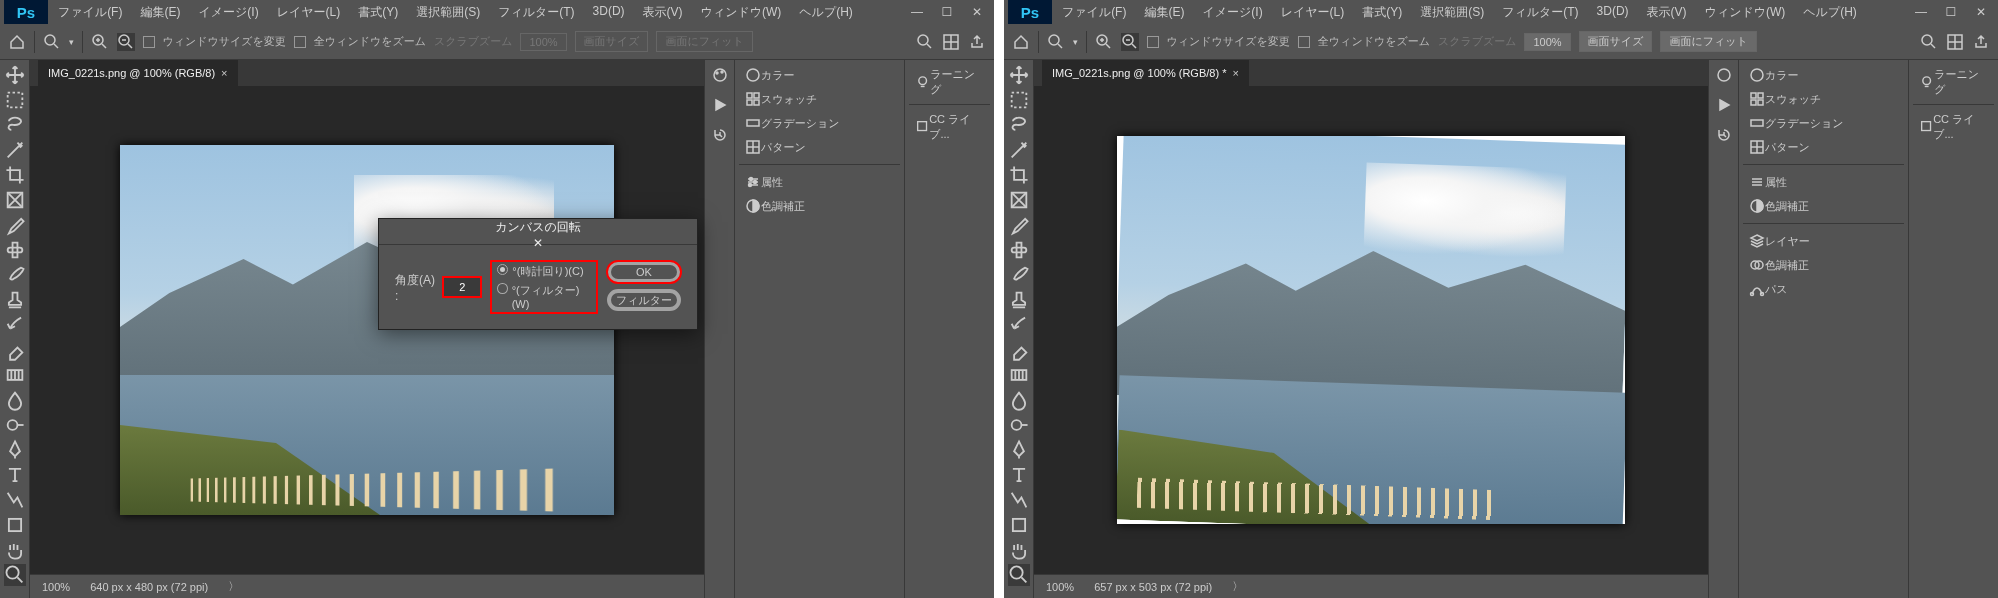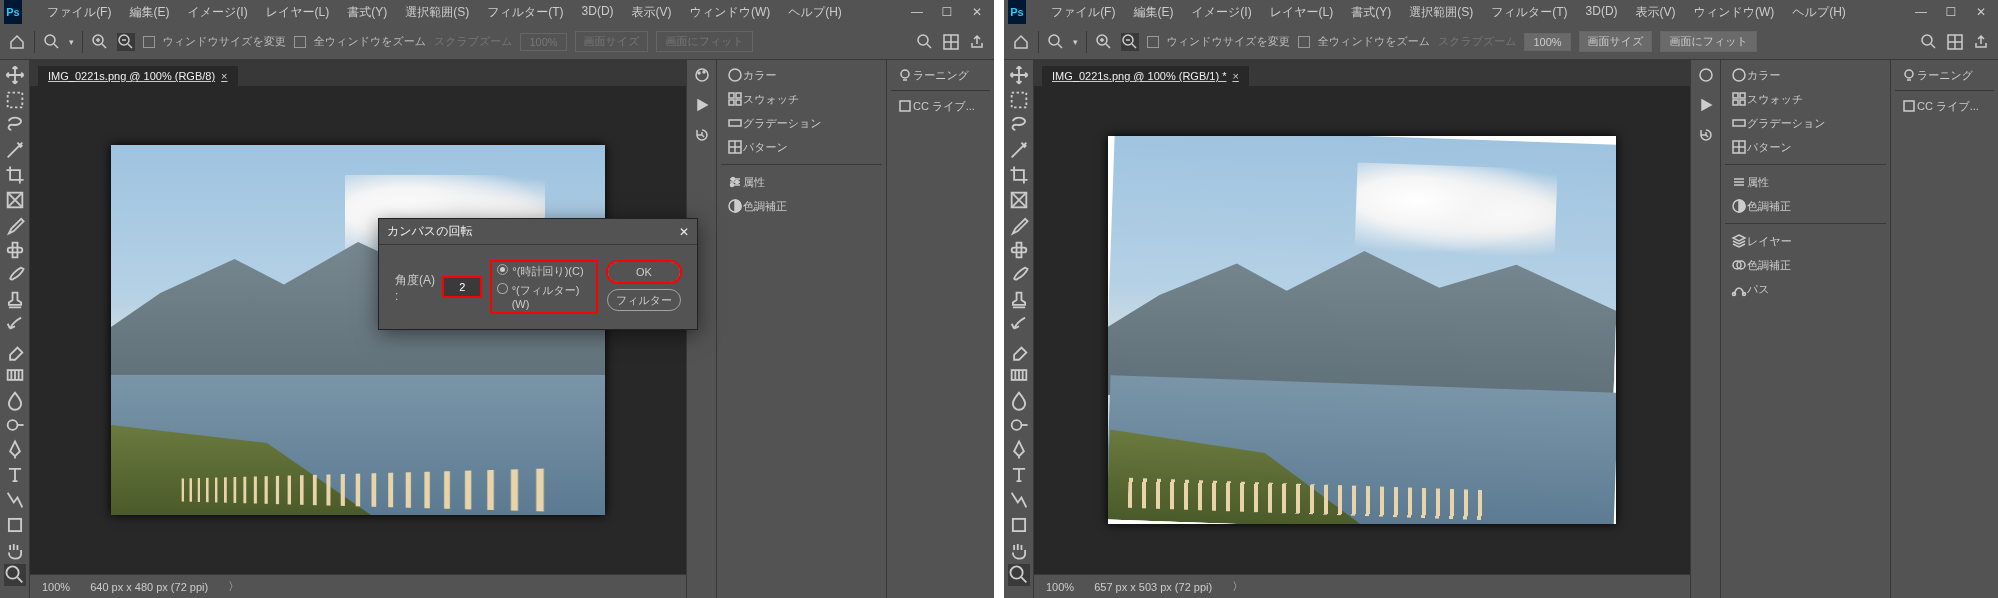--- a/index.html
+++ b/index.html
@@ -1,68 +1,68 @@
 <!DOCTYPE html>
 <html><head>
 <meta charset="utf-8">
 <style>
 * { margin:0; padding:0; box-sizing:border-box; font-family:"Meiryo UI",sans-serif; }
 body { background:#fff; display:flex; gap:10px; width:1998px; height:598px; }
 .window { width:994px; height:598px; background:#535353; display:flex; flex-direction:column; color:#ccc; font-size:12px; position:relative; }
 .titlebar { height:24px; background:#535353; display:flex; align-items:center; }
-.ps-logo { width:18px; height:24px; background:#001834; color:#31c5f4; display:flex; align-items:center; justify-content:center; font-weight:bold; font-size:11px; margin:12px 4px; }
-.menu { display:flex; gap:6px; flex:1;margin-left:15px; }
+.ps-logo { width:44px; height:24px; background:#001834; color:#31c5f4; display:flex; align-items:center; justify-content:center; font-weight:bold; font-size:15px; margin:12px 4px; }
+.menu { display:flex; gap:6px; flex:1; }
 .menu-item { padding:3px 6px; cursor:pointer; }
 .win-controls { display:flex; gap:12px; margin-right:8px; }
 .win-btn { width:18px; height:18px; display:flex; align-items:center; justify-content:center; cursor:pointer; }
 .optbar { height:36px; background:#535353; border-bottom:1px solid #383838; display:flex; align-items:center; padding:0 8px; gap:8px; }
 .ico { width:18px; height:18px; display:inline-flex; align-items:center; justify-content:center; }
 .sep { width:1px; height:22px; background:#383838; }
 .chk { width:12px; height:12px; border:1px solid #999; display:inline-block; }
 .optlabel { color:#bbb; font-size:11px; }
 .dim { color:#777; }
 .btn-box { border:1px solid #666; padding:2px 8px; background:#535353; font-size:11px; }
 .btn-box.active { background:#6a6a6a; }
 .workspace { flex:1; display:flex; min-height:0; }
 .toolbar { width:30px; background:#535353; border-right:1px solid #383838; display:flex; flex-direction:column; align-items:center; padding:4px 0; gap:3px; }
 .tool { width:22px; height:22px; display:flex; align-items:center; justify-content:center; cursor:pointer; position:relative; }
 .tool.active { background:#3a3a3a; }
 .main { flex:1; display:flex; flex-direction:column; background:#282828; min-width:0; }
-.tabbar { height:26px; background:#383838; display:flex; align-items:flex-end; padding-left:8px;text-decoration:underline; }
+.tabbar { height:26px; background:#383838; display:flex; padding-left:8px; }
 .tab { background:#282828; padding:4px 10px; font-size:11px; color:#eee; display:flex; align-items:center; gap:6px; }
 .tab .tx { color:#ccc; cursor:pointer; font-size:11px; }
 .canvas-area { flex:1; background:#282828; display:flex; align-items:center; justify-content:center; overflow:hidden; position:relative; }
 .canvas { background:#fff; box-shadow:0 0 10px #000; position:relative; overflow:hidden; }
 .sky { position:absolute; inset:0; background:linear-gradient(#9ec3e0 0%,#b5d1e5 40%,#d0dde3 55%); }
 .cloud { position:absolute; top:30px; right:60px; width:200px; height:90px; background:radial-gradient(ellipse at 30% 40%,#fff 0%,#f5f5f5 30%,transparent 70%),radial-gradient(ellipse at 70% 50%,#fff 0%,#f0f0f0 30%,transparent 70%); }
 .mtn { position:absolute; bottom:120px; left:0; right:0; height:170px; background:linear-gradient(#7a8a92,#5f6f78); clip-path:polygon(0 60%,10% 40%,25% 20%,35% 35%,50% 10%,65% 30%,80% 15%,100% 40%,100% 100%,0 100%); }
 .sea { position:absolute; bottom:0; left:0; right:0; height:140px; background:linear-gradient(#7a95a8,#5b7a91); }
 .shore { position:absolute; bottom:0; left:0; width:260px; height:90px; background:linear-gradient(#6b7a3e,#4a5a2a); clip-path:polygon(0 0,60% 20%,100% 100%,0 100%); }
 .fence { position:absolute; bottom:10px; left:20px; width:360px; height:30px; background:repeating-linear-gradient(90deg,#e8d4a8 0 4px,transparent 4px 14px); transform:perspective(200px) rotateY(-20deg); }
 .canvas.rotated .sky,.canvas.rotated .mtn,.canvas.rotated .sea,.canvas.rotated .shore,.canvas.rotated .fence,.canvas.rotated .cloud { transform-origin:center; }
 .canvas.rotated>* { transform:rotate(2deg); }
 .statusbar { height:24px; background:#535353; display:flex; align-items:center; padding:0 12px; gap:20px; font-size:11px; border-top:1px solid #383838; }
 .rpanels { width:200px; background:#535353; display:flex; border-left:1px solid #383838; }
 .rmini { width:30px; display:flex; flex-direction:column; align-items:center; padding:6px 0; gap:12px; border-right:1px solid #383838; }
 .rlist { flex:1; display:flex; flex-direction:column; padding:4px; gap:2px; }
 .pitem { display:flex; align-items:center; padding:3px 6px; font-size:11px; }
 .pico { width:16px; height:16px; }
 .pgroup-sep { height:1px; background:#383838; margin:4px 0; }
-.learn-panel { width:108px; border-left:1px solid #383838; padding:4px; }
+.learn-panel { width:90px; border-left:1px solid #383838; padding:4px; }
 .dialog { position:absolute; top:218px; left:378px; width:320px; background:#535353; border:1px solid #222; box-shadow:0 4px 20px rgba(0,0,0,0.5); z-index:10; }
-.dlg-title { height:26px; display:flex; align-items:center; justify-content:space-between; padding:0 8px; border-bottom:1px solid #383838; font-size:12px; color:#eee; }
+.dlg-title { height:26px; display:flex; align-items:center; justify-content:space-between; padding:0 8px; border-bottom:1px solid #383838; font-size:12px; color:#eee;flex-direction:column; }
 .dlg-body { padding:16px; display:flex; gap:10px; }
 .dlg-left { display:flex; align-items:center; gap:8px; }
 .dlg-input { width:38px; height:20px; background:#3a3a3a; border:none; color:#fff; text-align:center; font-size:11px; }
 .dlg-radios { display:flex; flex-direction:column; gap:4px; font-size:11px; }
 .dlg-radio { display:flex; align-items:flex-start; gap:4px; }
 .radio { width:11px; height:11px; border:1px solid #aaa; border-radius:50%; display:inline-block; position:relative; }
 .radio.on::after { content:""; position:absolute; inset:2px; background:#ccc; border-radius:50%; }
 .dlg-btns { display:flex; flex-direction:column; gap:6px; margin-left:auto; }
-.dlg-btn { width:74px; height:22px; border:1px solid #a3a3a3; border-radius:12px; display:flex; align-items:center; justify-content:center; font-size:11px; background:#535353; cursor:pointer; }
+.dlg-btn { width:74px; height:22px; border:4px solid #a3a3a3; border-radius:12px; display:flex; align-items:center; justify-content:center; font-size:11px; background:#535353; cursor:pointer; }
 .hl { outline:2px solid #ff0000; outline-offset:-1px; }
 svg { stroke:#ccc; fill:none; stroke-width:1.5; }
 </style>
 </head>
 <body>
 
 <div class="window">
   <div class="titlebar">
     <div class="ps-logo">Ps</div>
     <div class="menu">
@@ -580,21 +580,21 @@
           <svg viewBox="0 0 18 18">
             <circle cx="7" cy="7" r="5"></circle>
             <path d="M11 11l4 4"></path>
           </svg>
         </div>
     </div>
 
     <div class="main">
       <div class="tabbar">
         <div class="tab">
-          <span>IMG_0221s.png @ 100% (RGB/1) *</span>
+          <span>IMG_0221s.png @ 100% (RGB/8) *</span>
           <span class="tx">×</span>
         </div>
       </div>
       <div class="canvas-area">
         <div class="canvas rotated" style="width:508px;height:388px">
           <div class="sky"></div>
           <div class="cloud"></div>
           <div class="mtn"></div>
           <div class="sea"></div>
           <div class="shore"></div>

